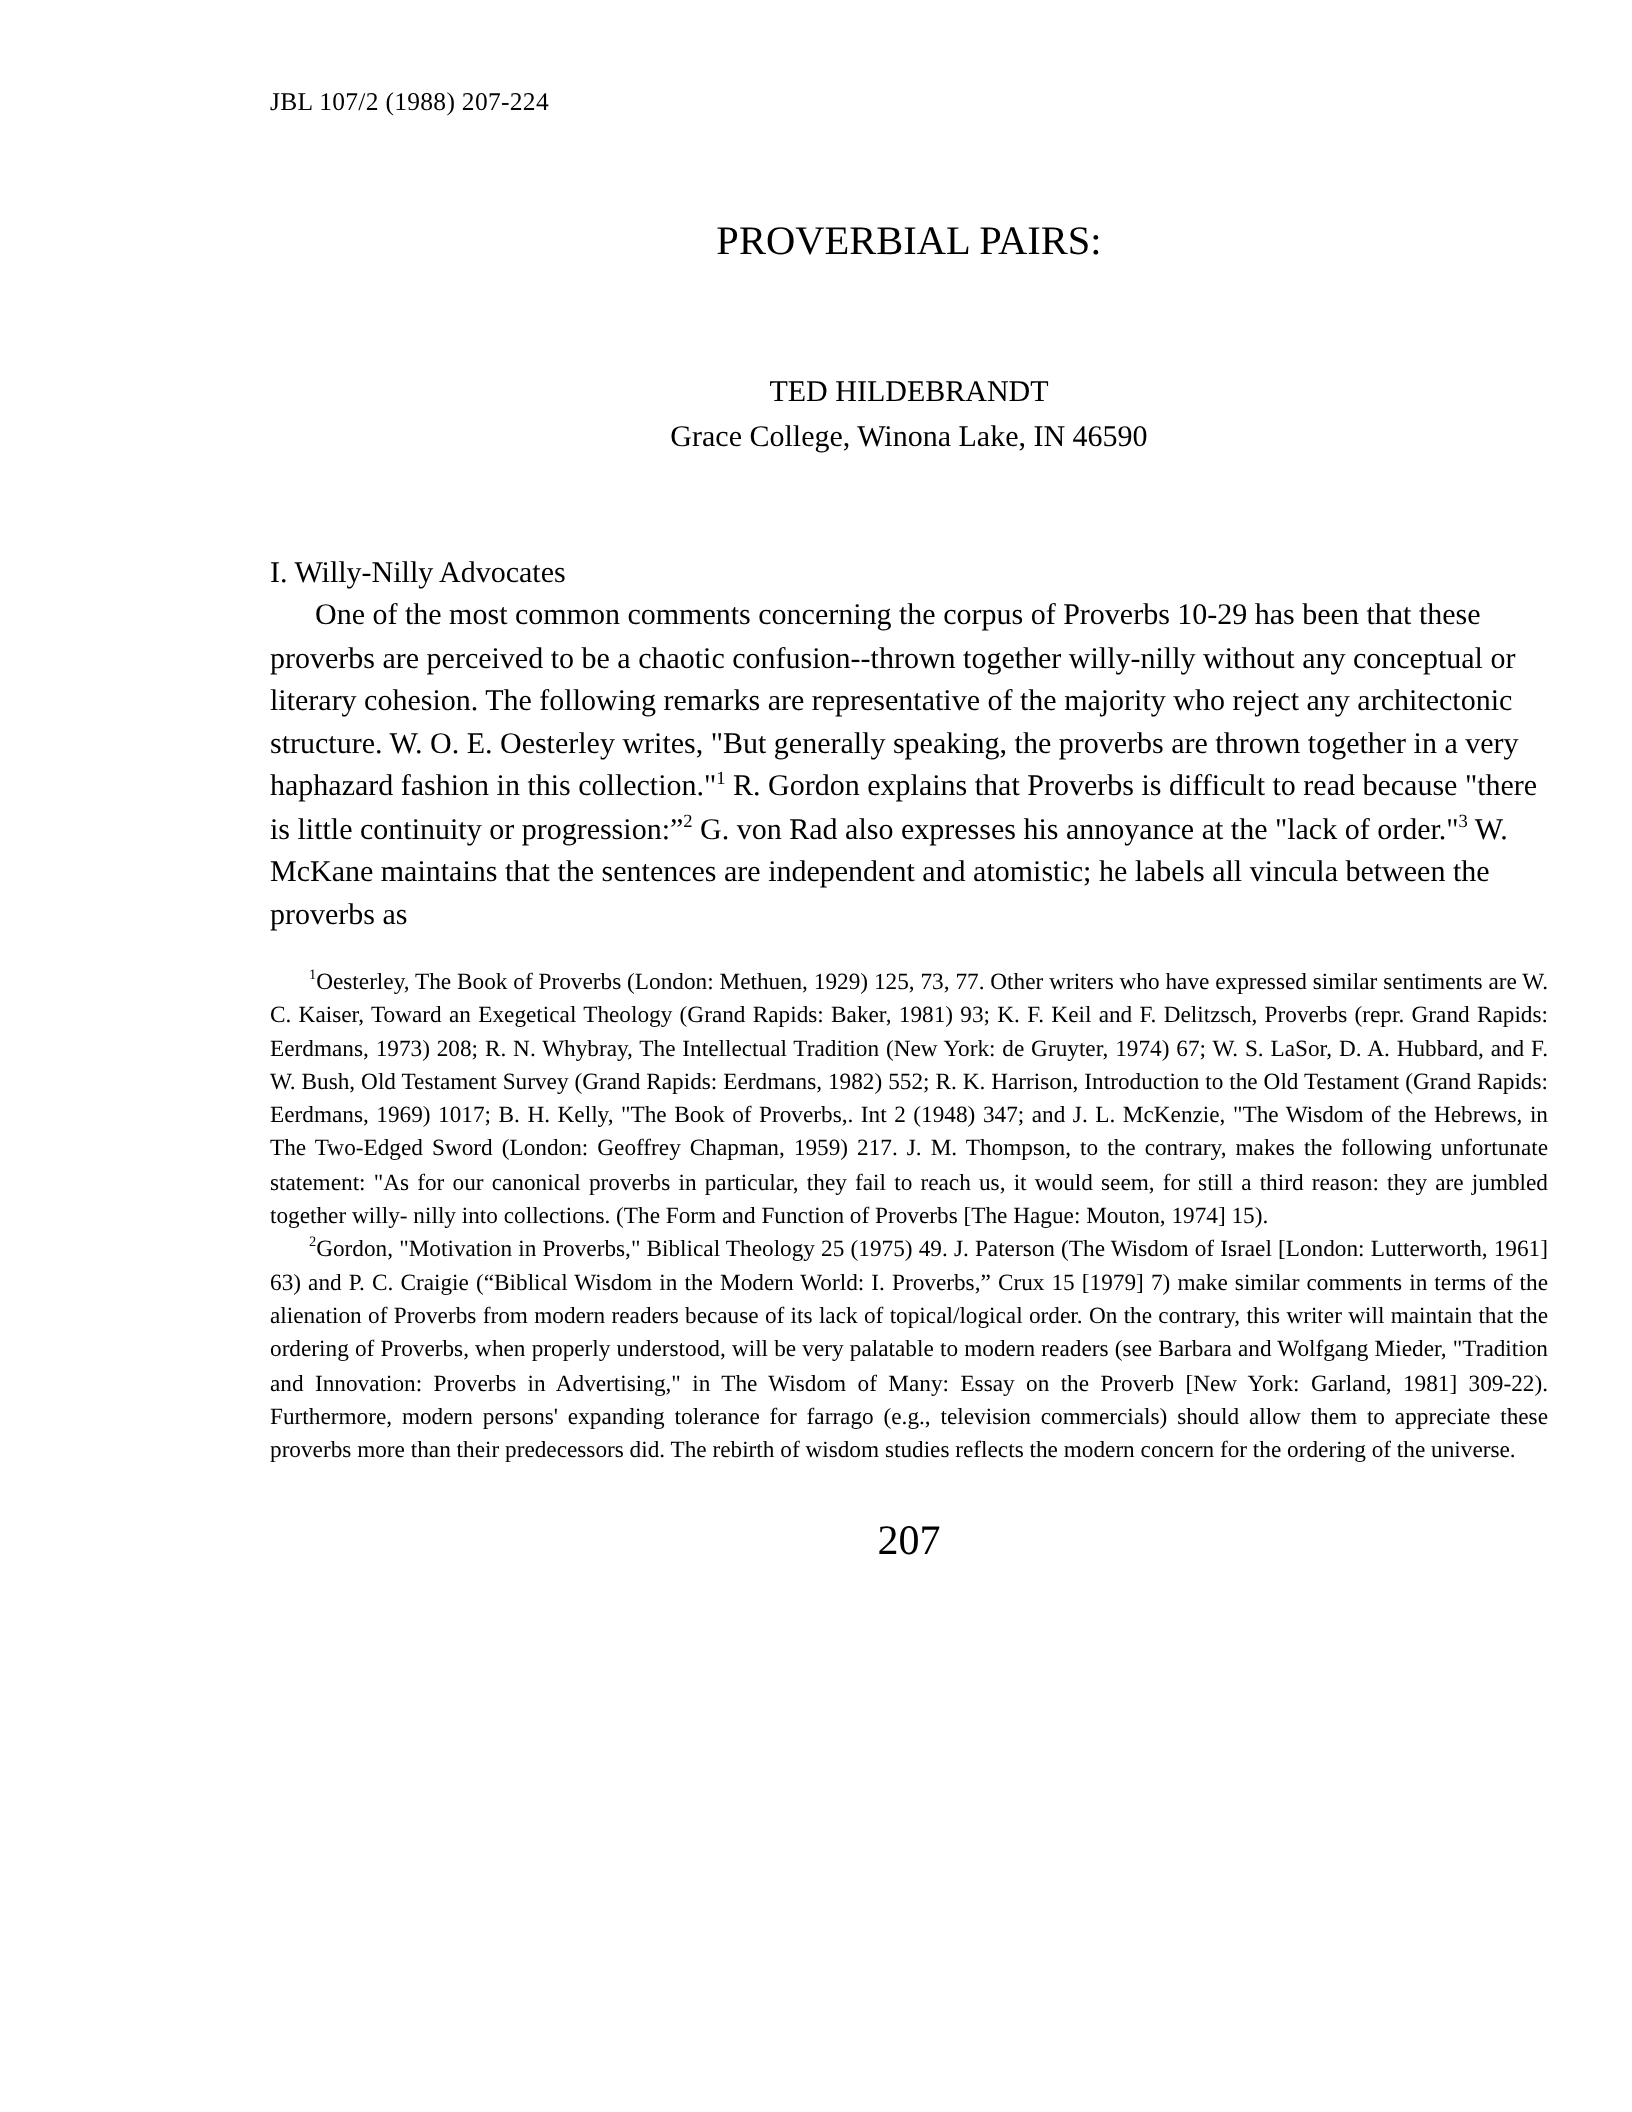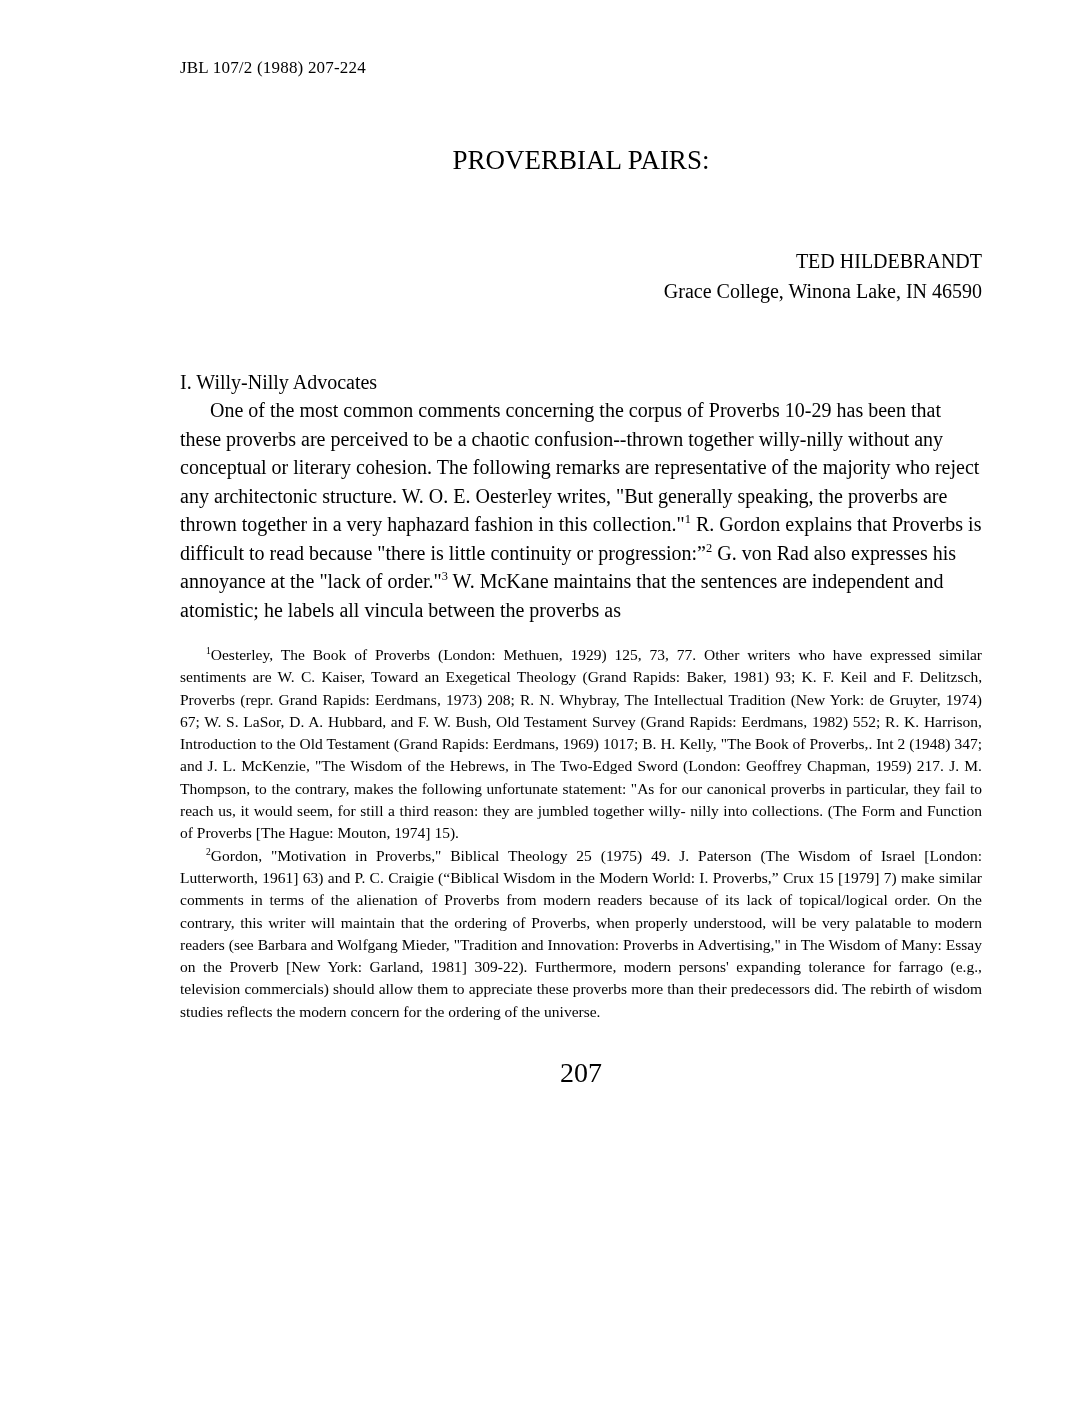--- a/index.html
+++ b/index.html
@@ -7,38 +7,38 @@
   body {
     width: 1088px;
     height: 1408px;
     font-family: "Liberation Serif", "DejaVu Serif", serif;
     color: #000000;
     position: relative;
   }
   .page {
     width: 1088px;
     height: 1408px;
-    padding: 58px 106px 0 180px;
+    padding: 58px 56px 0 180px;
     overflow: hidden;
     background: #ffffff;
   }
   .journal-ref {
     font-size: 17px;
     letter-spacing: 0.2px;
   }
   .title-block {
     margin-top: 62px;
     text-align: center;
     font-weight: normal;
     font-size: 27px;
     line-height: 40px;
   }
   .author-block {
     margin-top: 66px;
-    text-align: right;
+    text-align: center;
     font-size: 20px;
     line-height: 30px;
   }
   .section-heading {
     margin-top: 62px;
     text-align: left;
     font-size: 20px;
     line-height: 28px;
   }
   .body-paragraph {

